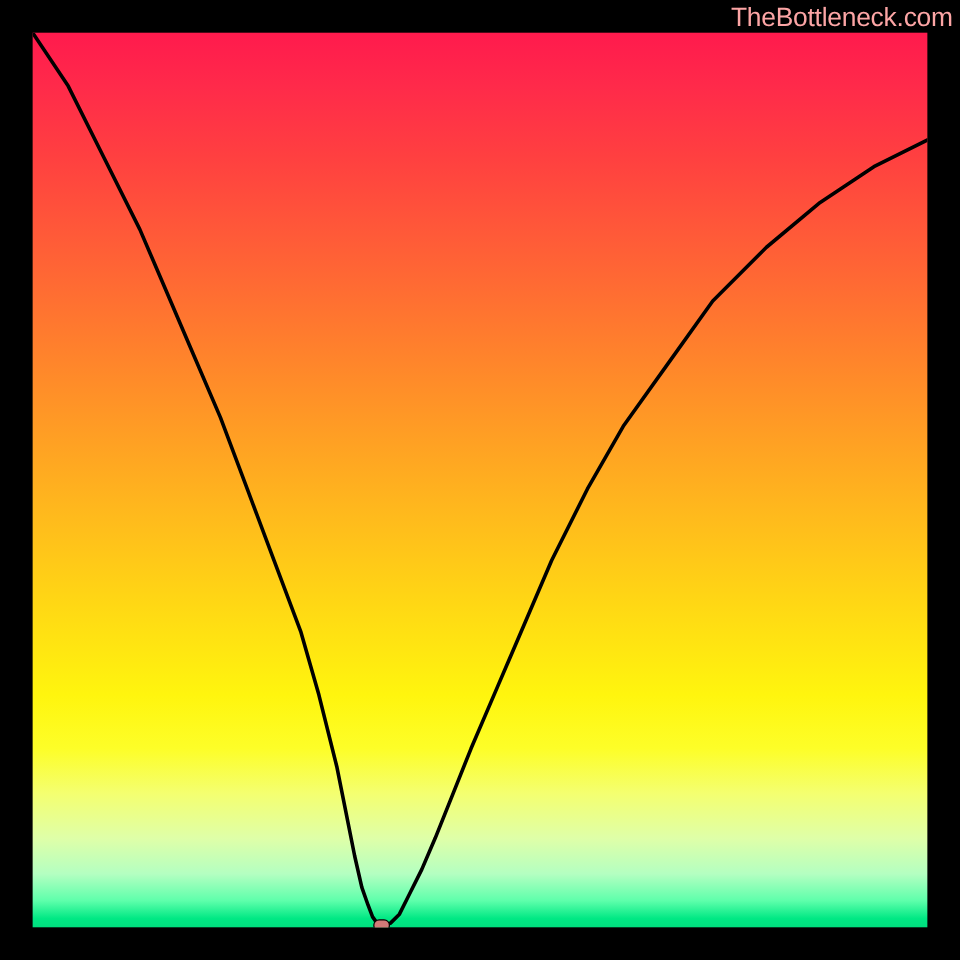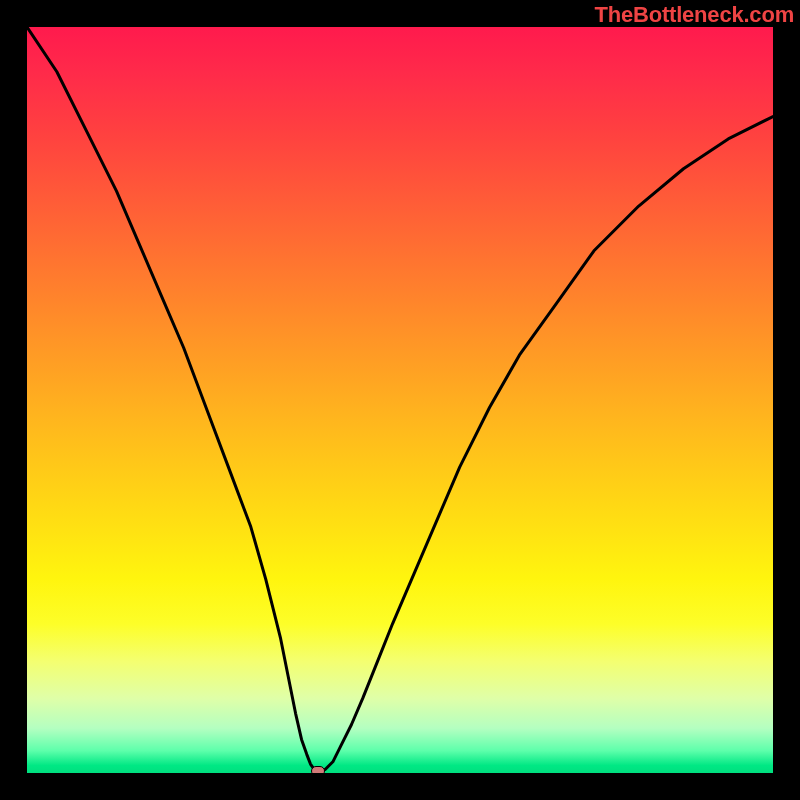--- a/index.html
+++ b/index.html
@@ -66,23 +66,23 @@
     border-radius: 5px;
     background: #d07a78;
     border: 1px solid #000;
     box-sizing: border-box;
     transform: translate(-50%, -50%);
   }
   .watermark {
     position: absolute;
     top: 2px;
     right: 6px;
-    color: #ef4444;
+    color: #fca5a5;
     font-size: 22px;
-    font-weight: 700;
+    font-weight: 400;
     letter-spacing: -0.2px;
     user-select: none;
   }
 </style>
 </head>
 <body>
 
 <div class="frame">
   <div class="plot">
     <div class="gradient"></div>

